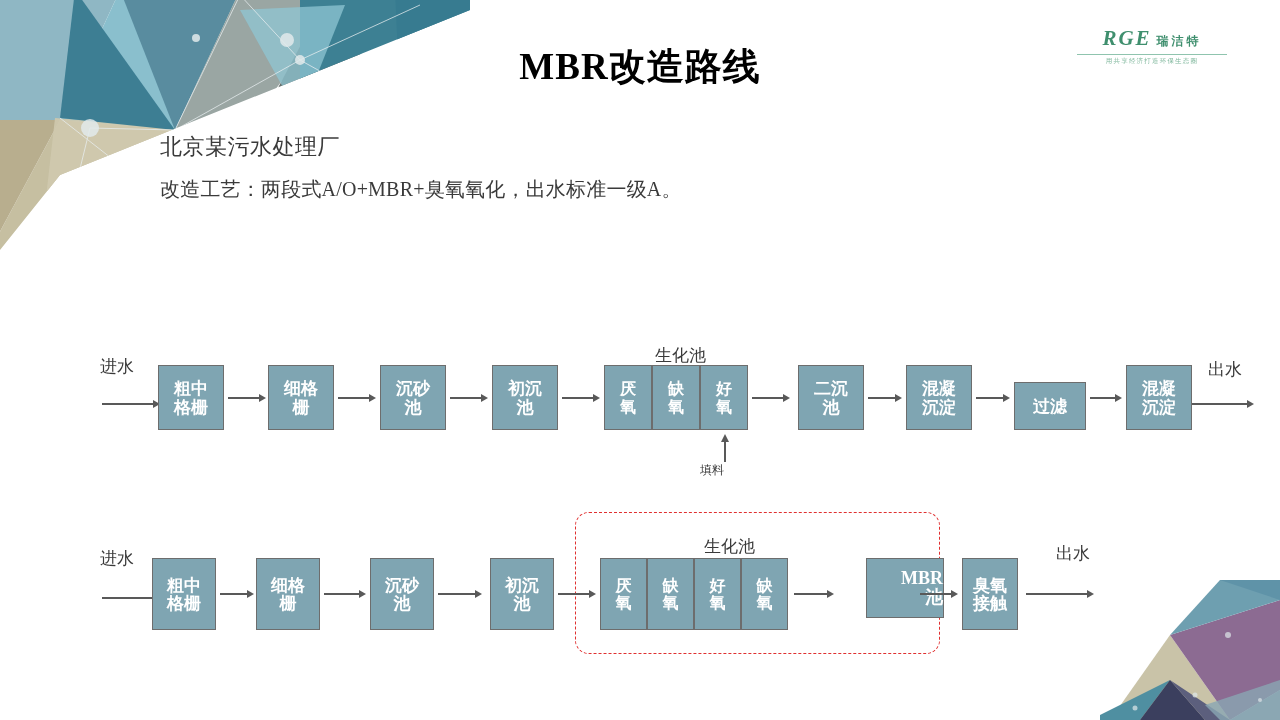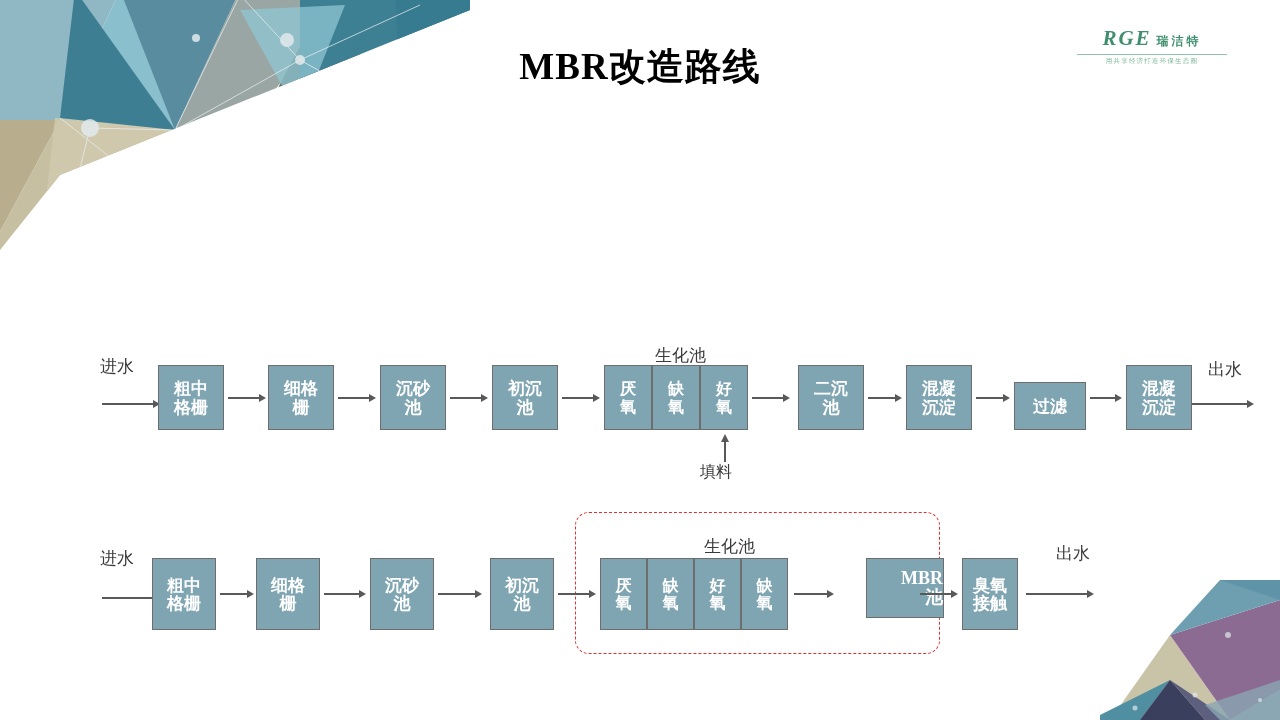--- a/index.html
+++ b/index.html
@@ -236,20 +236,22 @@
   <div class="logo-main">
     <span>RGE</span><span class="logo-cn">瑞洁特</span>
   </div>
   <div class="logo-rule"></div>
   <div class="logo-tagline">用共享经济打造环保生态圈</div>
 </div>
 
 <div id="page-title">MBR改造路线</div>
 
 <div id="intro">
+  <div class="heading">北京某污水处理厂</div>
+  <div class="line">改造工艺：两段式A/O+MBR+臭氧氧化，出水标准一级A。</div>
 </div>
 
 <div class="flow-row" id="flow-row-1">
 
   <div class="caption" style="left:100px; top:15px;">进水</div>
   <div class="arrow" style="left:102px; top:58px; width:58px;">
       <span class="shaft"></span>
       <span class="head"></span>
     </div>
 
@@ -301,21 +303,21 @@
   </div>
   <div class="node subnode" style="left:700px; top:25px; width:48px; height:65px;">
     <span class="l">好</span>
     <span class="l">氧</span>
   </div>
 
   <div class="up-arrow" style="left:718px; top:94px; height:28px;">
     <span class="uhead"></span>
       <span class="ushaft"></span>
   </div>
-  <div class="caption" style="left:700px; top:122px; font-size:16px;">填料</div>
+  <div class="caption" style="left:700px; top:122px; font-size:12px;">填料</div>
 
   <div class="arrow" style="left:752px; top:52px; width:38px;">
       <span class="shaft"></span>
       <span class="head"></span>
     </div>
 
   <div class="node" style="left:798px; top:25px; width:66px; height:65px;">
     <span class="l">二沉</span>
     <span class="l">池</span>
   </div>

